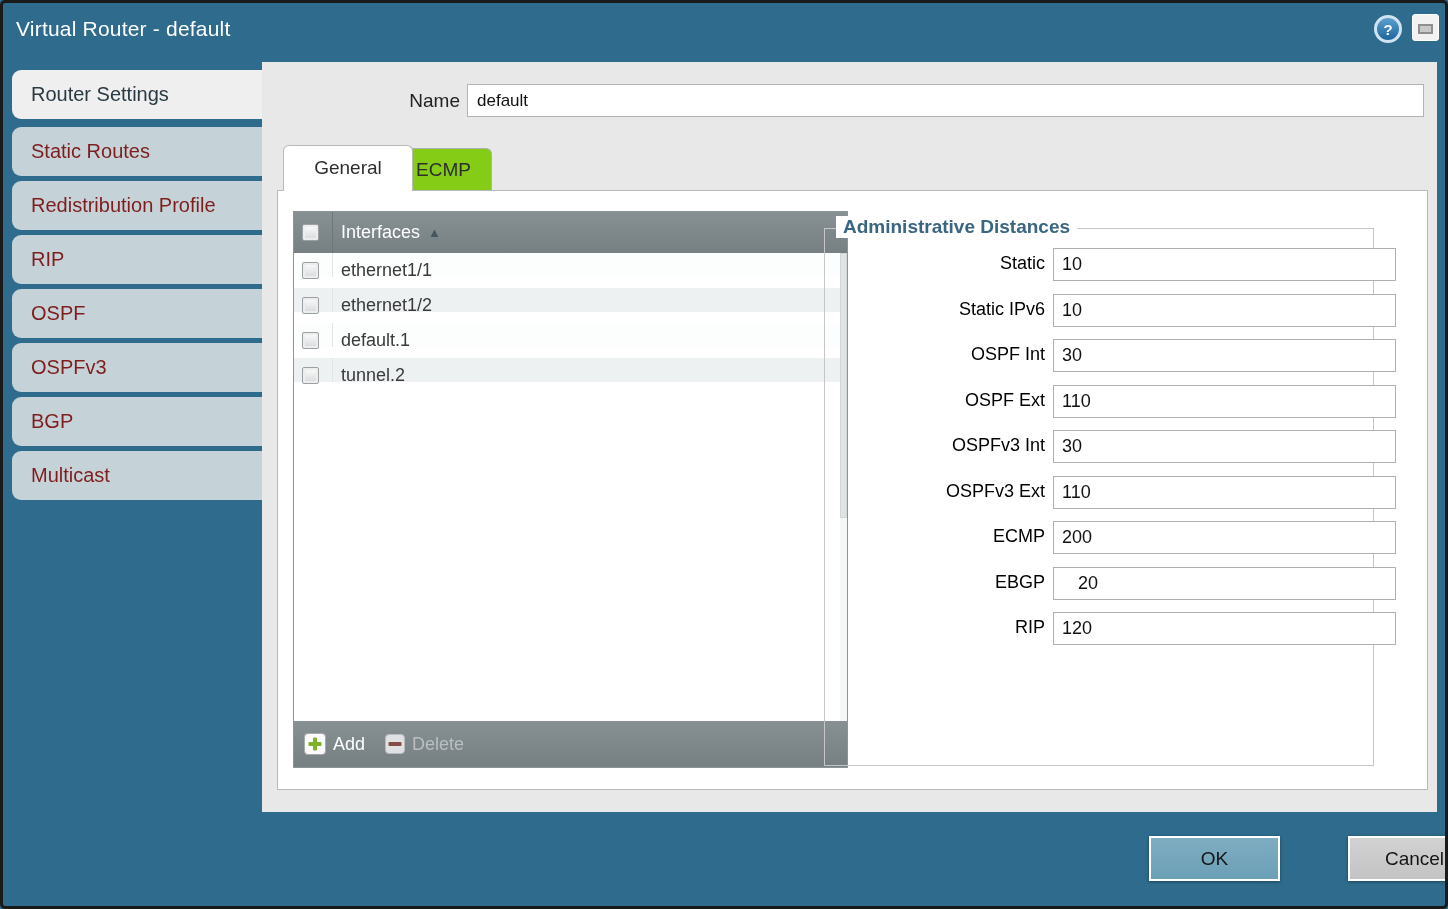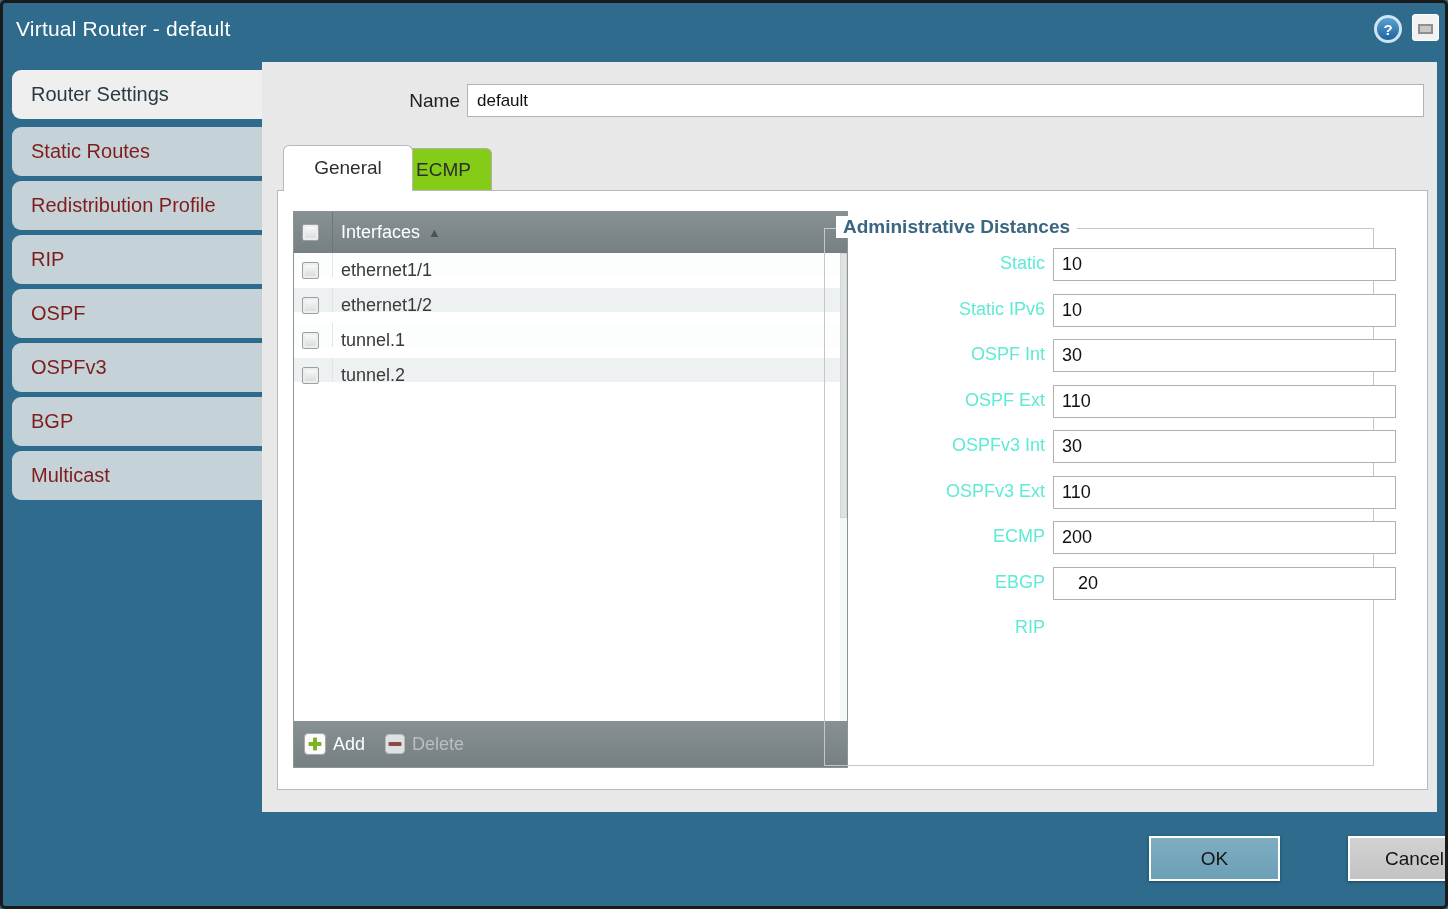--- a/index.html
+++ b/index.html
@@ -94,21 +94,21 @@
   .plus-v { position:absolute; left:50%; top:50%; width:4px; height:13px; transform:translate(-50%,-50%); background:#7fb229; border-radius:1px; }
   .minus-h { background:#8a4a45; }
   .tbl-btn .blabel { font-size:18px; color:#ffffff; }
   .tbl-btn.del .blabel { color:#b9bfc1; }
 
   
   .fieldset { position:absolute; left:824px; top:228px; width:550px; height:538px;
               border:1px solid #c6c6c6; z-index:6; }
   .legend { position:absolute; left:11px; top:-13px; background:#ffffff; padding:0 7px;
             font-size:19px; font-weight:bold; color:#3a6681; }
-  .fs-label { position:absolute; width:190px; text-align:right; font-size:18px; color:#5eead4; z-index:7; }
+  .fs-label { position:absolute; width:190px; text-align:right; font-size:18px; color:#000000; z-index:7; }
   .fs-input {
     position:absolute; width:343px; height:33px; border:1px solid #b0b0b0; background:#fff;
     font-size:18px; padding:0 8px; font-family:"Liberation Sans", sans-serif; color:#111; z-index:7;
   }
 
   
   .btn { position:absolute; top:836px; height:45px; border-radius:0; border:2px solid #ffffff;
          font-size:19px; color:#151515; display:flex; align-items:center; justify-content:center;
          cursor:pointer; box-shadow:0 1px 3px rgba(0,0,0,.35); }
   .btn.ok { left:1149px; width:131px; background:linear-gradient(#7fadc1,#6ba0b6); }
@@ -157,21 +157,21 @@
       <div class="rlabel">ethernet1/1</div>
     </div>
     <div class="it-row even" style="top:76px">
       <div class="checkbox"></div>
       <div class="divider"></div>
       <div class="rlabel">ethernet1/2</div>
     </div>
     <div class="it-row odd" style="top:111px">
       <div class="checkbox"></div>
       <div class="divider"></div>
-      <div class="rlabel">tunnel.1</div>
+      <div class="rlabel">default.1</div>
     </div>
     <div class="it-row even" style="top:146px">
       <div class="checkbox"></div>
       <div class="divider"></div>
       <div class="rlabel">tunnel.2</div>
     </div>
 
     <div class="scrolltrack">
       <div class="scrollthumb"></div>
     </div>
@@ -215,18 +215,19 @@
   <div class="fs-label" style="left:855px; top:481px">OSPFv3 Ext</div>
   <input class="fs-input" style="left: 1053px; top: 476px;" value="110">
 
   <div class="fs-label" style="left:855px; top:526px">ECMP</div>
   <input class="fs-input" style="left: 1053px; top: 521px;" value="200">
 
   <div class="fs-label" style="left:855px; top:572px">EBGP</div>
   <input class="fs-input" style="left: 1053px; top: 567px; padding-left: 24px;" value="20">
 
   <div class="fs-label" style="left:855px; top:617px">RIP</div>
+  <input class="fs-input" style="left: 1053px; top: 612px;" value="120">
 
   <div class="btn ok">OK</div>
   <div class="btn cancel">Cancel</div>
 
   <div class="frame"></div>
 </div>
 
 </body></html>

